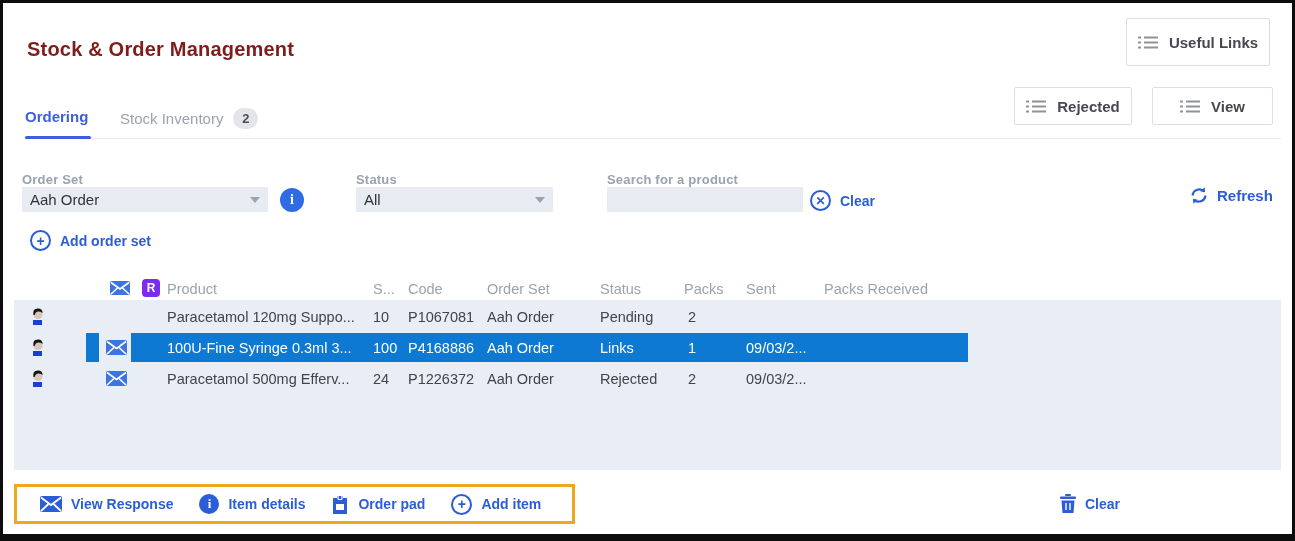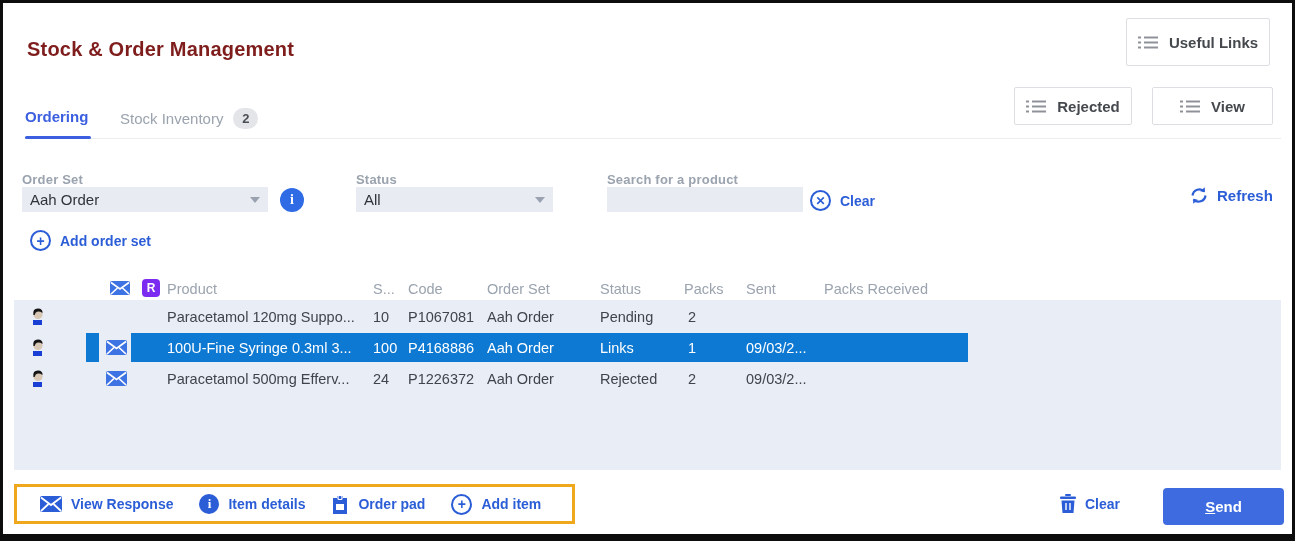--- a/index.html
+++ b/index.html
@@ -336,14 +336,13 @@
           <rect x="0" y="2.5" width="16" height="2.4" rx="1" fill="#2b5dd7"></rect>
           <rect x="5" y="0" width="6" height="2" rx="1" fill="#2b5dd7"></rect>
           <path d="M1.5 6.5 h13 l-1 12.5 h-11 Z" fill="#2b5dd7"></path>
           <line x1="6" y1="9" x2="6" y2="16" stroke="#fff" stroke-width="1.4"></line>
           <line x1="10" y1="9" x2="10" y2="16" stroke="#fff" stroke-width="1.4"></line>
         </svg>
     </span>
     <span class="txt">Clear</span>
   </div>
 
-  <button class="abs send-btn">Send</button>
 </div>
 
 </body></html>

